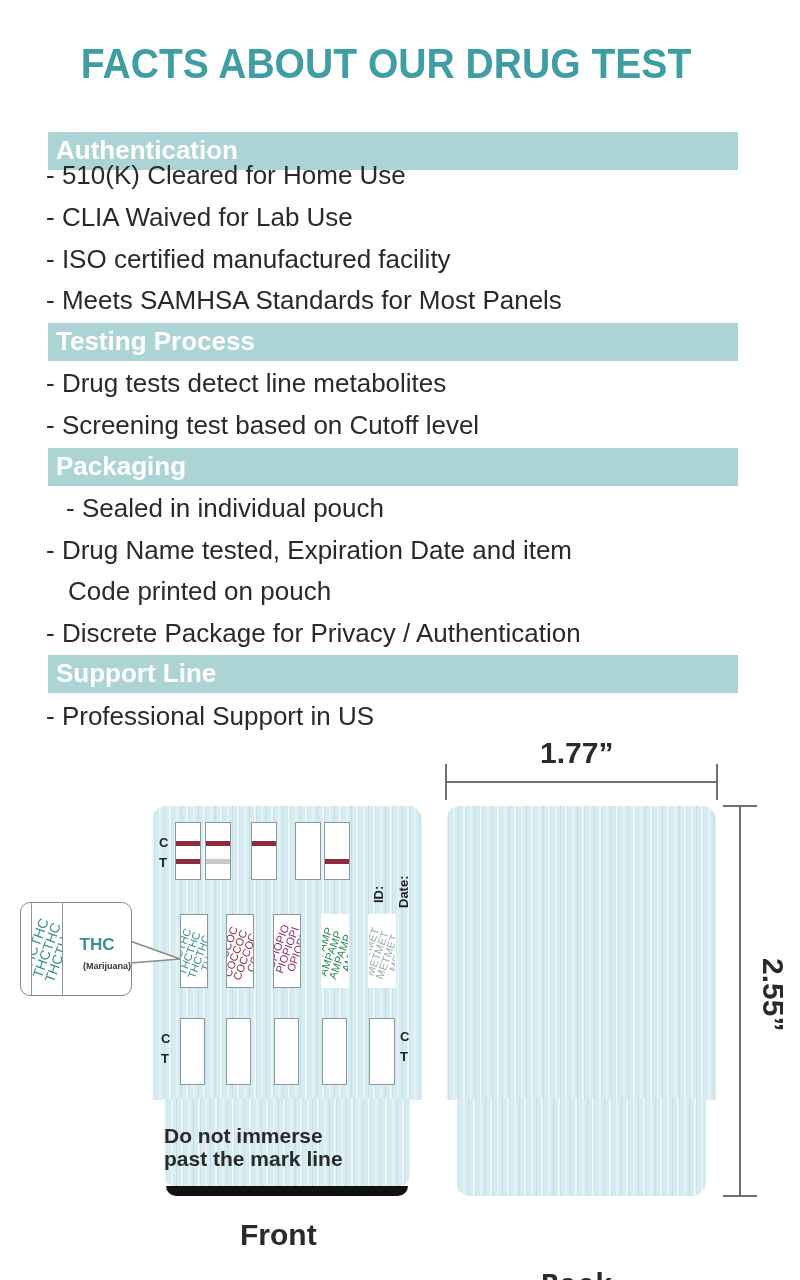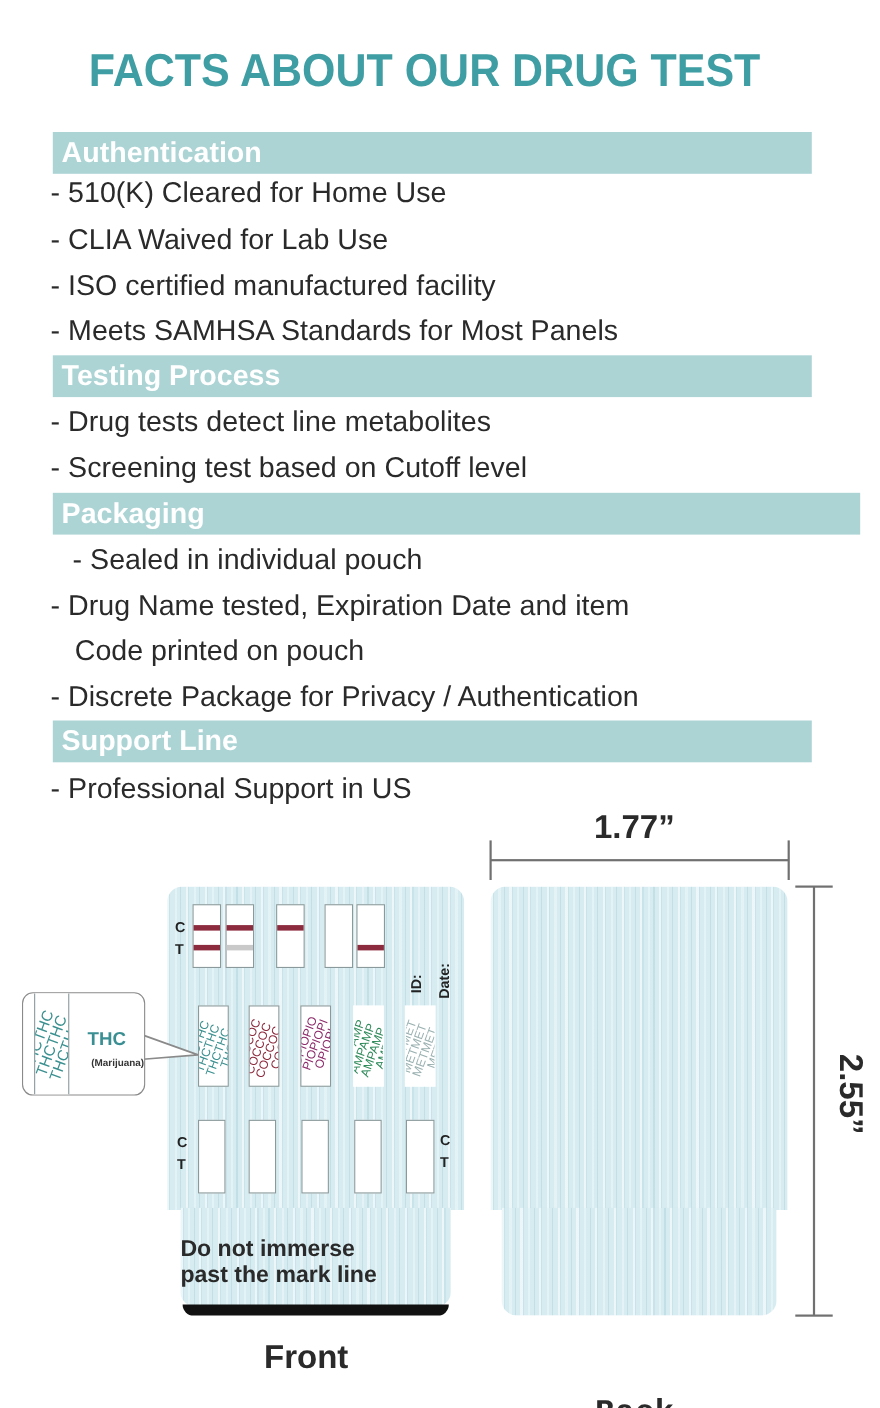--- a/index.html
+++ b/index.html
@@ -38,35 +38,35 @@
   .callout .cstrip { position:absolute; left:10px; top:0; width:30px; height:92px; background:#fff; border-left:1px solid #8a9a9c; border-right:1px solid #8a9a9c; overflow:hidden; }
   .callout .cstrip .txt { position:absolute; left:-16px; top:28px; width:62px; transform:rotate(-70deg); font-size:14px; line-height:13px; color:#3a9090; word-break:break-all; text-align:center; }
   .callout .drug { position:absolute; left:42px; top:32px; width:68px; text-align:center; font-size:17px; font-weight:bold; color:#3a8f93; }
   .callout .sub { position:absolute; left:42px; top:58px; width:68px; text-align:right; font-size:9px; font-weight:bold; color:#333; }
 </style>
 </head>
 <body>
 
 <div class="title">FACTS ABOUT OUR DRUG TEST</div>
 
-<div class="section-bar" style="top:120px;">
+<div class="section-bar" style="top:132px;">
   <span>Authentication</span>
 </div>
 <div class="item" style="top:160px;">- 510(K) Cleared for Home Use</div>
 <div class="item" style="top:202px;">- CLIA Waived for Lab Use</div>
 <div class="item" style="top:244px;">- ISO certified manufactured facility</div>
 <div class="item" style="top:285px;text-align:center;">- Meets SAMHSA Standards for Most Panels</div>
 
 <div class="section-bar" style="top:323px;">
   <span>Testing Process</span>
 </div>
 <div class="item" style="top:368px;">- Drug tests detect line metabolites</div>
 <div class="item" style="top:410px;">- Screening test based on Cutoff level</div>
 
-<div class="section-bar" style="top:448px;padding-left:44px;">
+<div class="section-bar" style="top:448px;">
   <span>Packaging</span>
 </div>
 <div class="item" style="top:493px;margin-left:20px;">- Sealed in individual pouch</div>
 <div class="item" style="top:535px;">- Drug Name tested, Expiration Date and item</div>
 <div class="item" style="top:576px; left:68px;">  Code printed on pouch</div>
 <div class="item" style="top:618px;">- Discrete Package for Privacy / Authentication</div>
 
 <div class="section-bar" style="top:655px;">
   <span>Support Line</span>
 </div>

